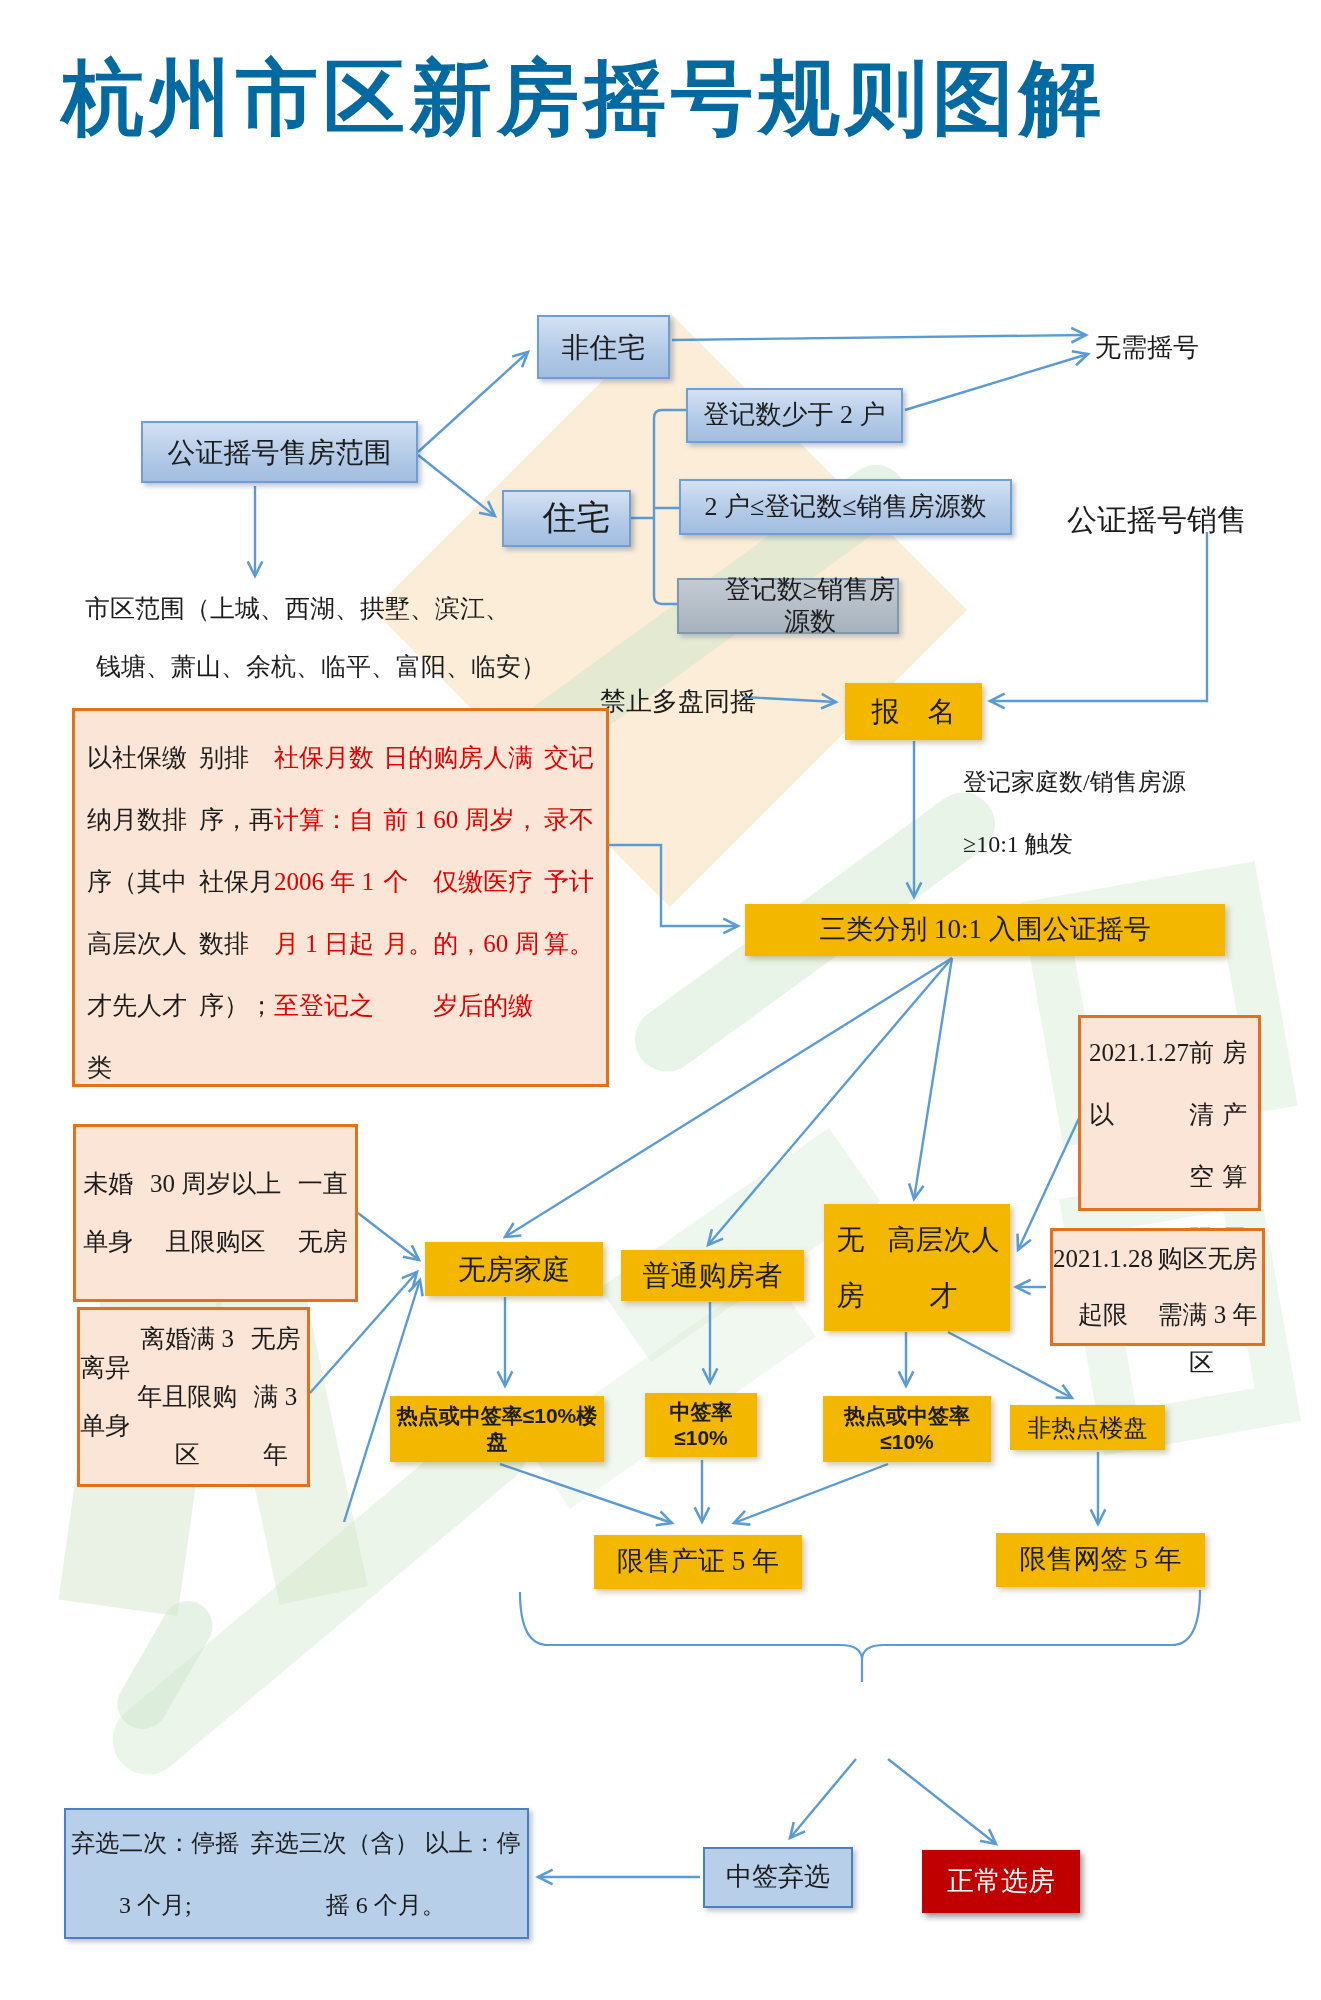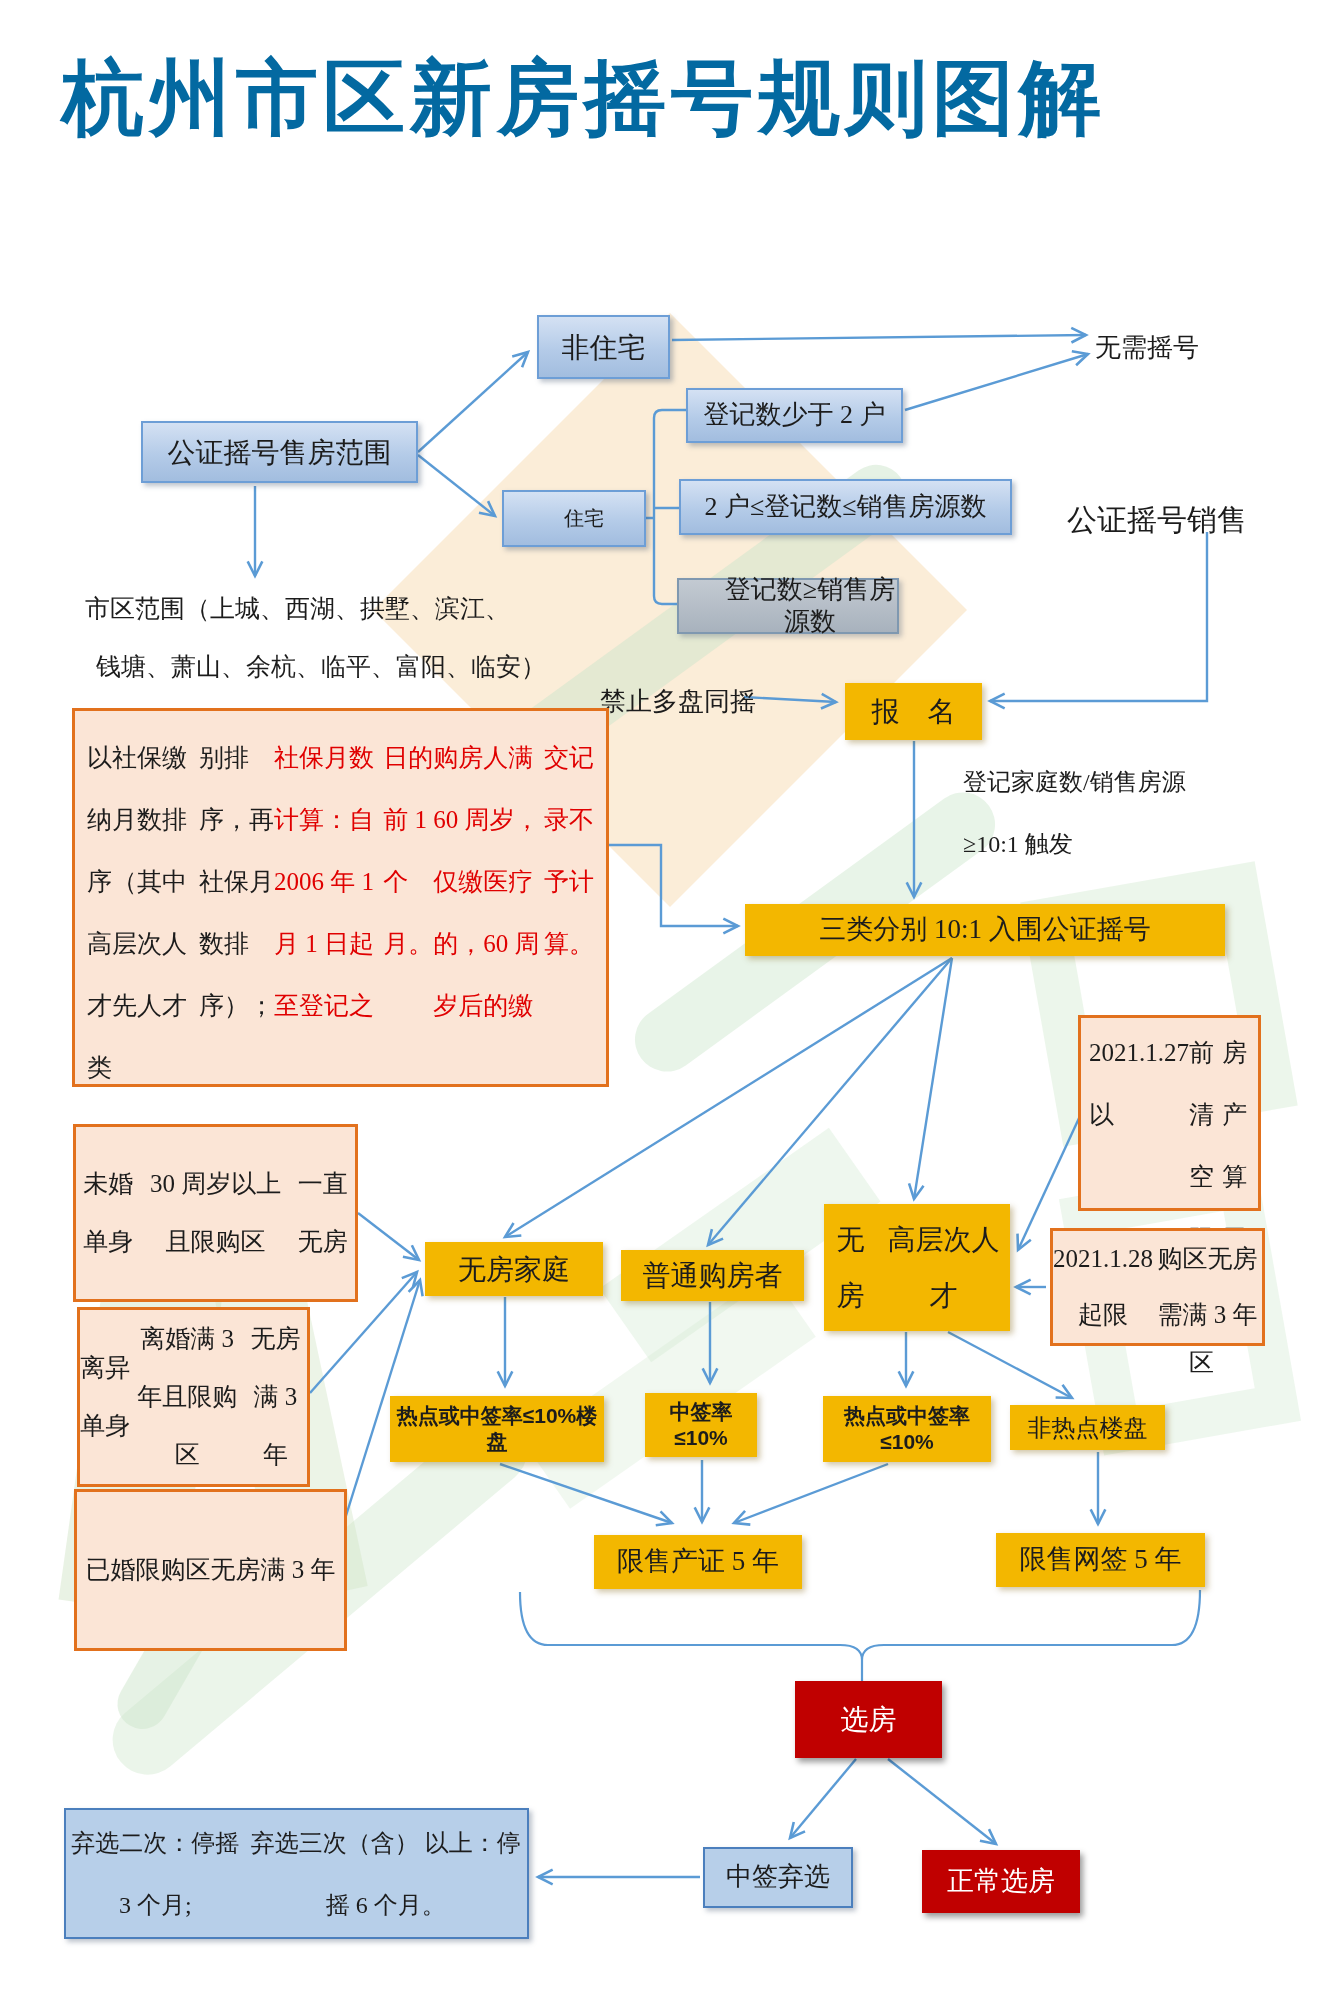--- a/index.html
+++ b/index.html
@@ -80,21 +80,21 @@
       <path d="M856,1759 L790,1838" marker-end="url(#arw)"></path>
       <path d="M888,1759 L996,1844" marker-end="url(#arw)"></path>
       <path d="M700,1877 L538,1877" marker-end="url(#arw)"></path>
     </g>
   </svg>
 
   <h1 class="title">杭州市区新房摇号规则图解</h1>
 
   <div class="node bx-blue" style="left:141px;top:421px;width:277px;height:62px;font-size:28px;">公证摇号售房范围</div>
   <div class="node bx-blue" style="left:537px;top:315px;width:133px;height:64px;font-size:28px;">非住宅</div>
-  <div class="node bx-blue" style="left:502px;top:490px;width:144px;height:57px;font-size:20px;padding-left:20px;">住宅</div>
+  <div class="node bx-blue" style="left:502px;top:490px;width:129px;height:57px;font-size:34px;padding-left:20px;">住宅</div>
   <div class="node bx-blue" style="left:686px;top:388px;width:217px;height:55px;font-size:26px;">登记数少于 2 户</div>
   <div class="node bx-blue" style="left:679px;top:479px;width:333px;height:56px;font-size:26px;">2 户≤登记数≤销售房源数</div>
   <div class="node bx-gray" style="left:677px;top:578px;width:222px;height:56px;font-size:26px;padding-left:44px;">登记数≥销售房源数</div>
 
   <div class="freetext" style="left:1095px;top:330px;font-size:26px;">无需摇号</div>
   <div class="freetext" style="left:1067px;top:500px;font-size:30px;">公证摇号销售</div>
   <div class="freetext" style="left:85px;top:592px;font-size:25px;">市区范围（上城、西湖、拱墅、滨江、</div>
   <div class="freetext" style="left:96px;top:650px;font-size:25px;">钱塘、萧山、余杭、临平、富阳、临安）</div>
   <div class="freetext" style="left:600px;top:684px;font-size:26px;">禁止多盘同摇</div>
   <div class="freetext" style="left:963px;top:766px;font-size:24px;">登记家庭数/销售房源</div>
@@ -116,24 +116,20 @@
   <div class="node bx-orange col" style="left:73px;top:1124px;width:285px;height:178px;font-size:25px;line-height:58px;">
     <div>未婚单身</div>
     <div>30 周岁以上且限购区</div>
     <div>一直无房</div>
   </div>
   <div class="node bx-orange col" style="left:77px;top:1307px;width:233px;height:180px;font-size:25px;line-height:58px;">
     <div>离异单身</div>
     <div>离婚满 3 年且限购区</div>
     <div>无房满 3 年</div>
   </div>
-  <div class="node bx-orange col" style="left:74px;top:1489px;width:273px;height:162px;font-size:25px;line-height:70px;">
-    <div>已婚</div>
-    <div>限购区无房满 3 年</div>
-  </div>
 
   <div class="node bx-gold" style="left:425px;top:1242px;width:178px;height:54px;font-size:28px;">无房家庭</div>
   <div class="node bx-gold" style="left:621px;top:1250px;width:183px;height:51px;font-size:28px;">普通购房者</div>
   <div class="node bx-gold col" style="left:824px;top:1204px;width:186px;height:127px;font-size:28px;line-height:56px;">
     <div>无房</div>
     <div>高层次人才</div>
   </div>
 
   <div class="node bx-orange col" style="left:1078px;top:1015px;width:183px;height:196px;font-size:25px;line-height:62px;
        align-items:flex-start;text-align:left;padding:4px 8px;">
@@ -150,21 +146,20 @@
        font-family:'Liberation Sans',sans-serif;">热点或中签率≤10%楼盘</div>
   <div class="node bx-gold" style="left:645px;top:1393px;width:112px;height:64px;font-size:21px;font-weight:600;
        font-family:'Liberation Sans',sans-serif;">中签率≤10%</div>
   <div class="node bx-gold" style="left:823px;top:1396px;width:168px;height:66px;font-size:21px;font-weight:600;
        font-family:'Liberation Sans',sans-serif;">热点或中签率≤10%</div>
   <div class="node bx-gold" style="left:1010px;top:1405px;width:155px;height:45px;font-size:24px;">非热点楼盘</div>
 
   <div class="node bx-gold" style="left:594px;top:1535px;width:208px;height:54px;font-size:27px;">限售产证 5 年</div>
   <div class="node bx-gold" style="left:996px;top:1533px;width:209px;height:54px;font-size:27px;">限售网签 5 年</div>
 
-  <div class="node bx-red" style="left:795px;top:1681px;width:147px;height:77px;font-size:28px;">选房</div>
   <div class="node bx-lblue" style="left:703px;top:1847px;width:150px;height:61px;font-size:26px;">中签弃选</div>
   <div class="node bx-red" style="left:922px;top:1850px;width:158px;height:63px;font-size:27px;">正常选房</div>
   <div class="node bx-lblue col" style="left:64px;top:1808px;width:465px;height:131px;font-size:24px;line-height:62px;">
     <div>弃选二次：停摇 3 个月;</div>
     <div>弃选三次（含） 以上：停摇 6 个月。</div>
   </div>
 
 </div>
 
 </body></html>

